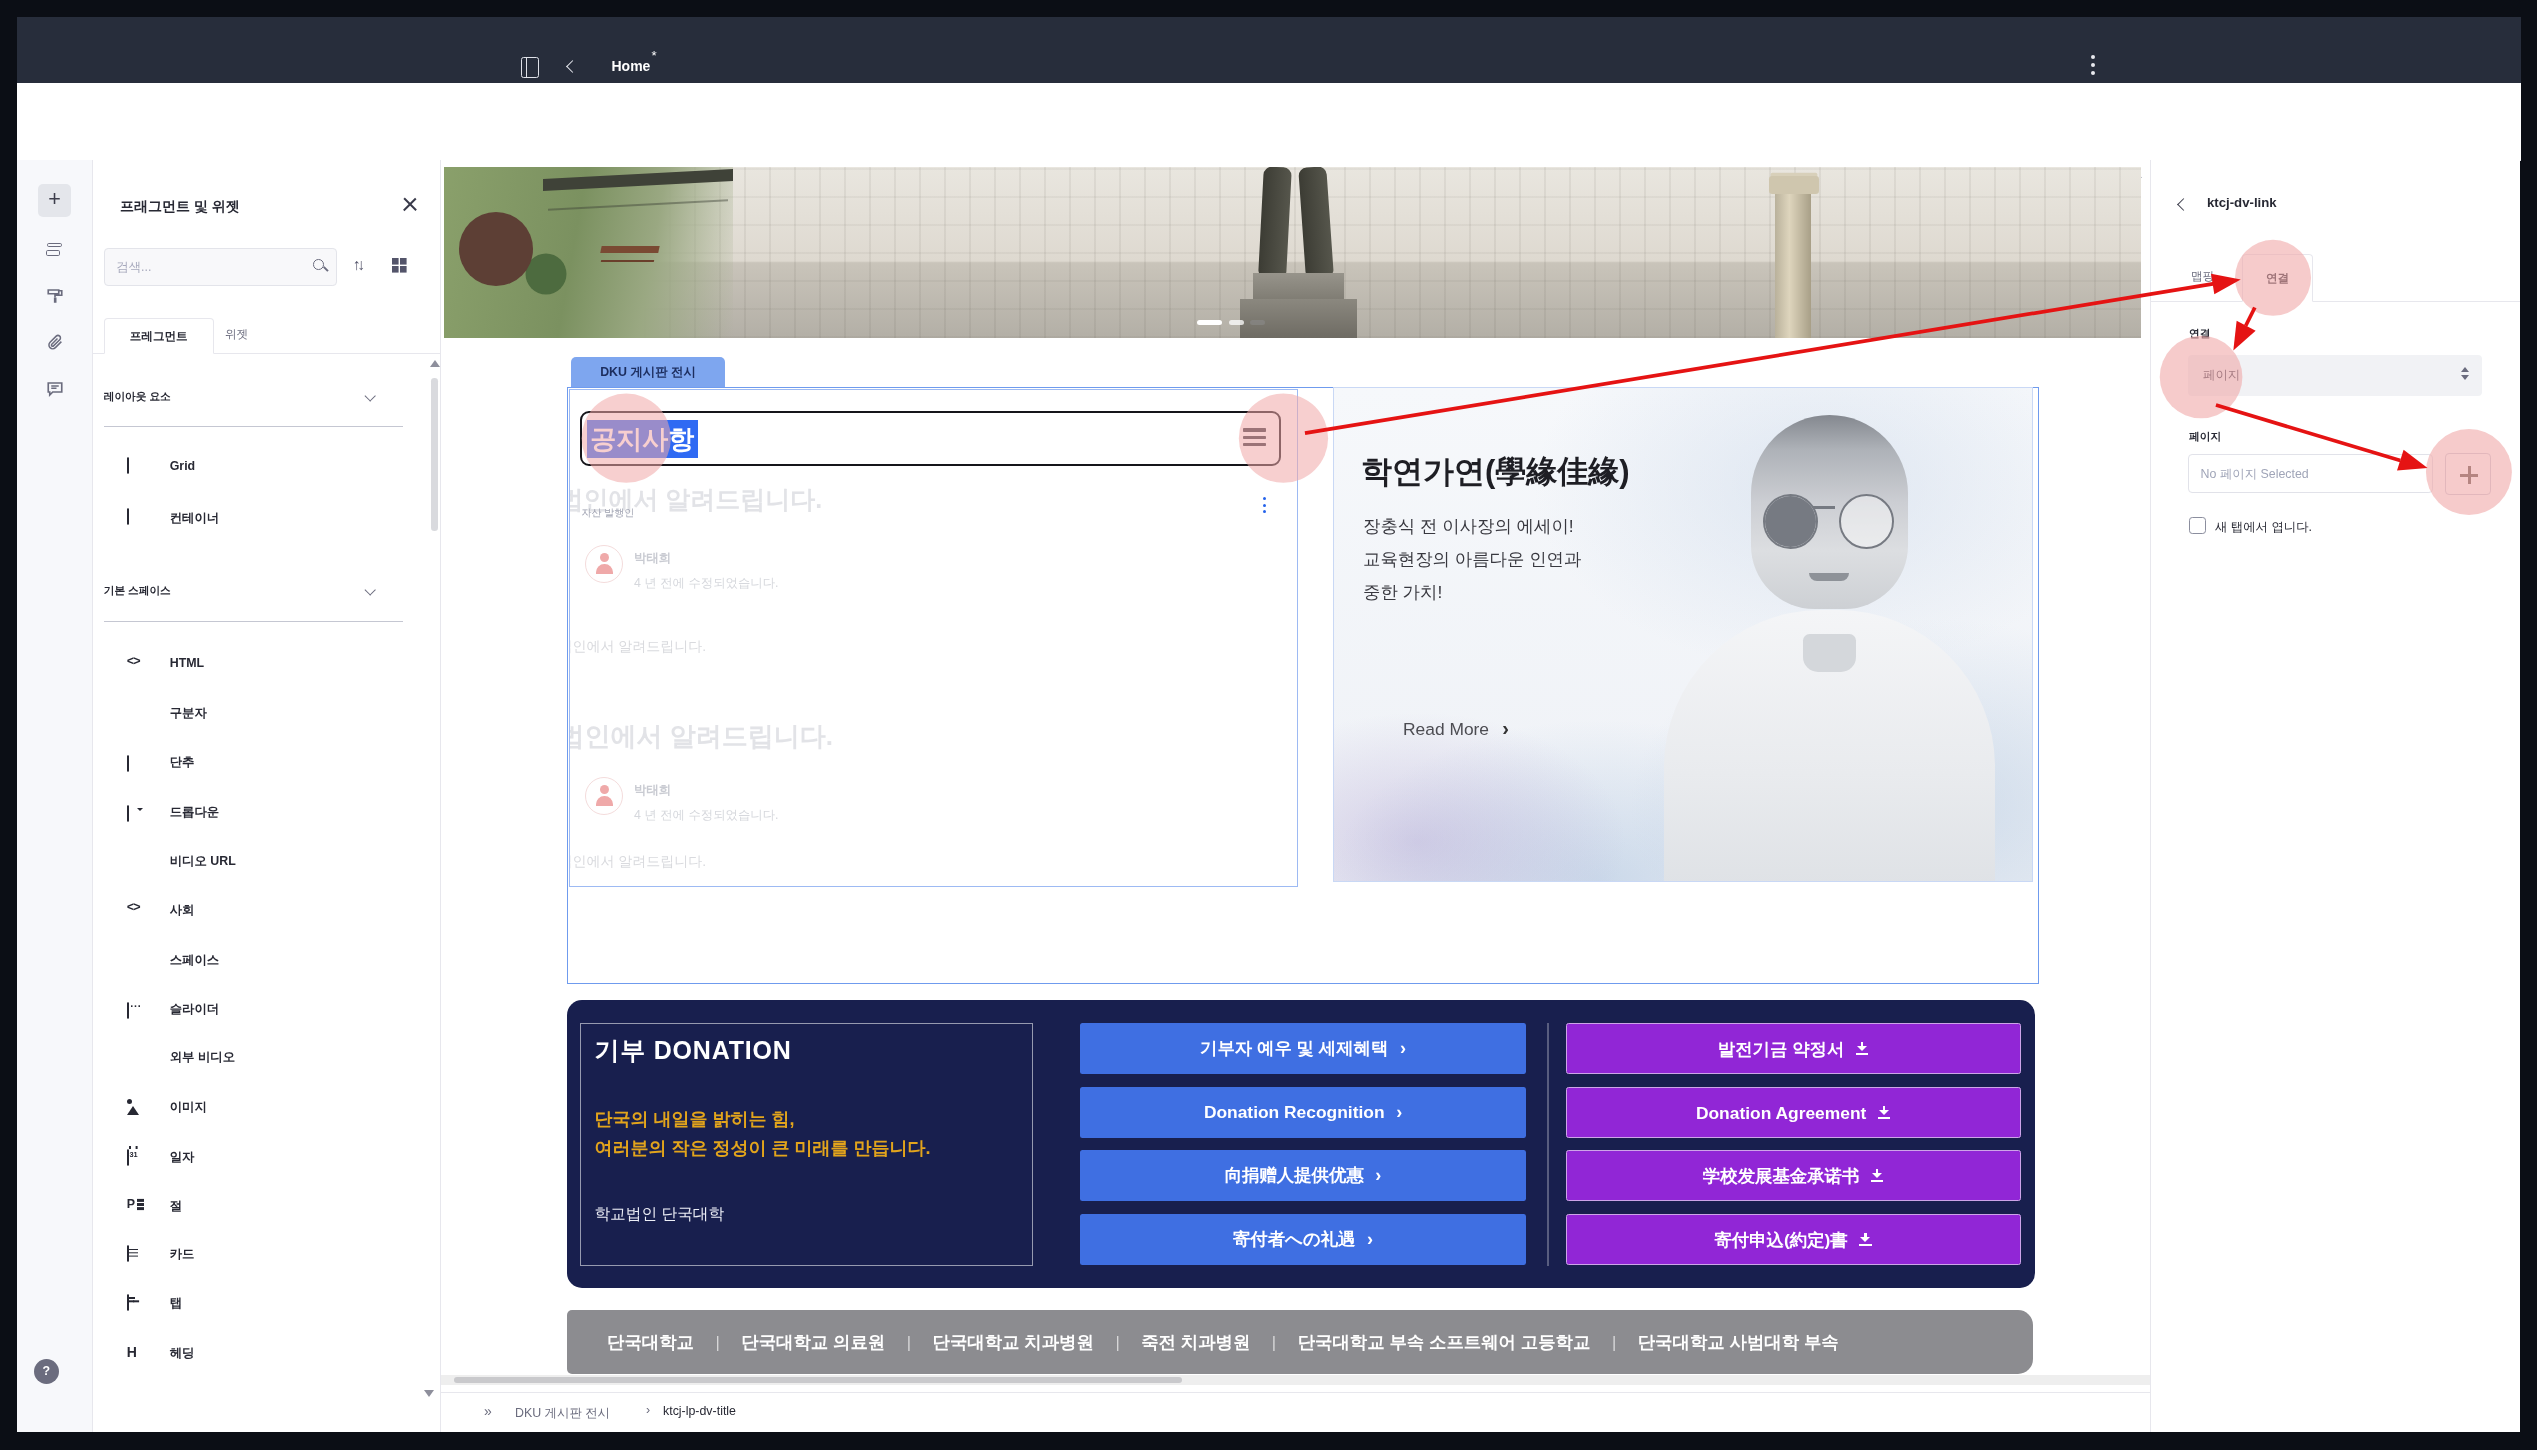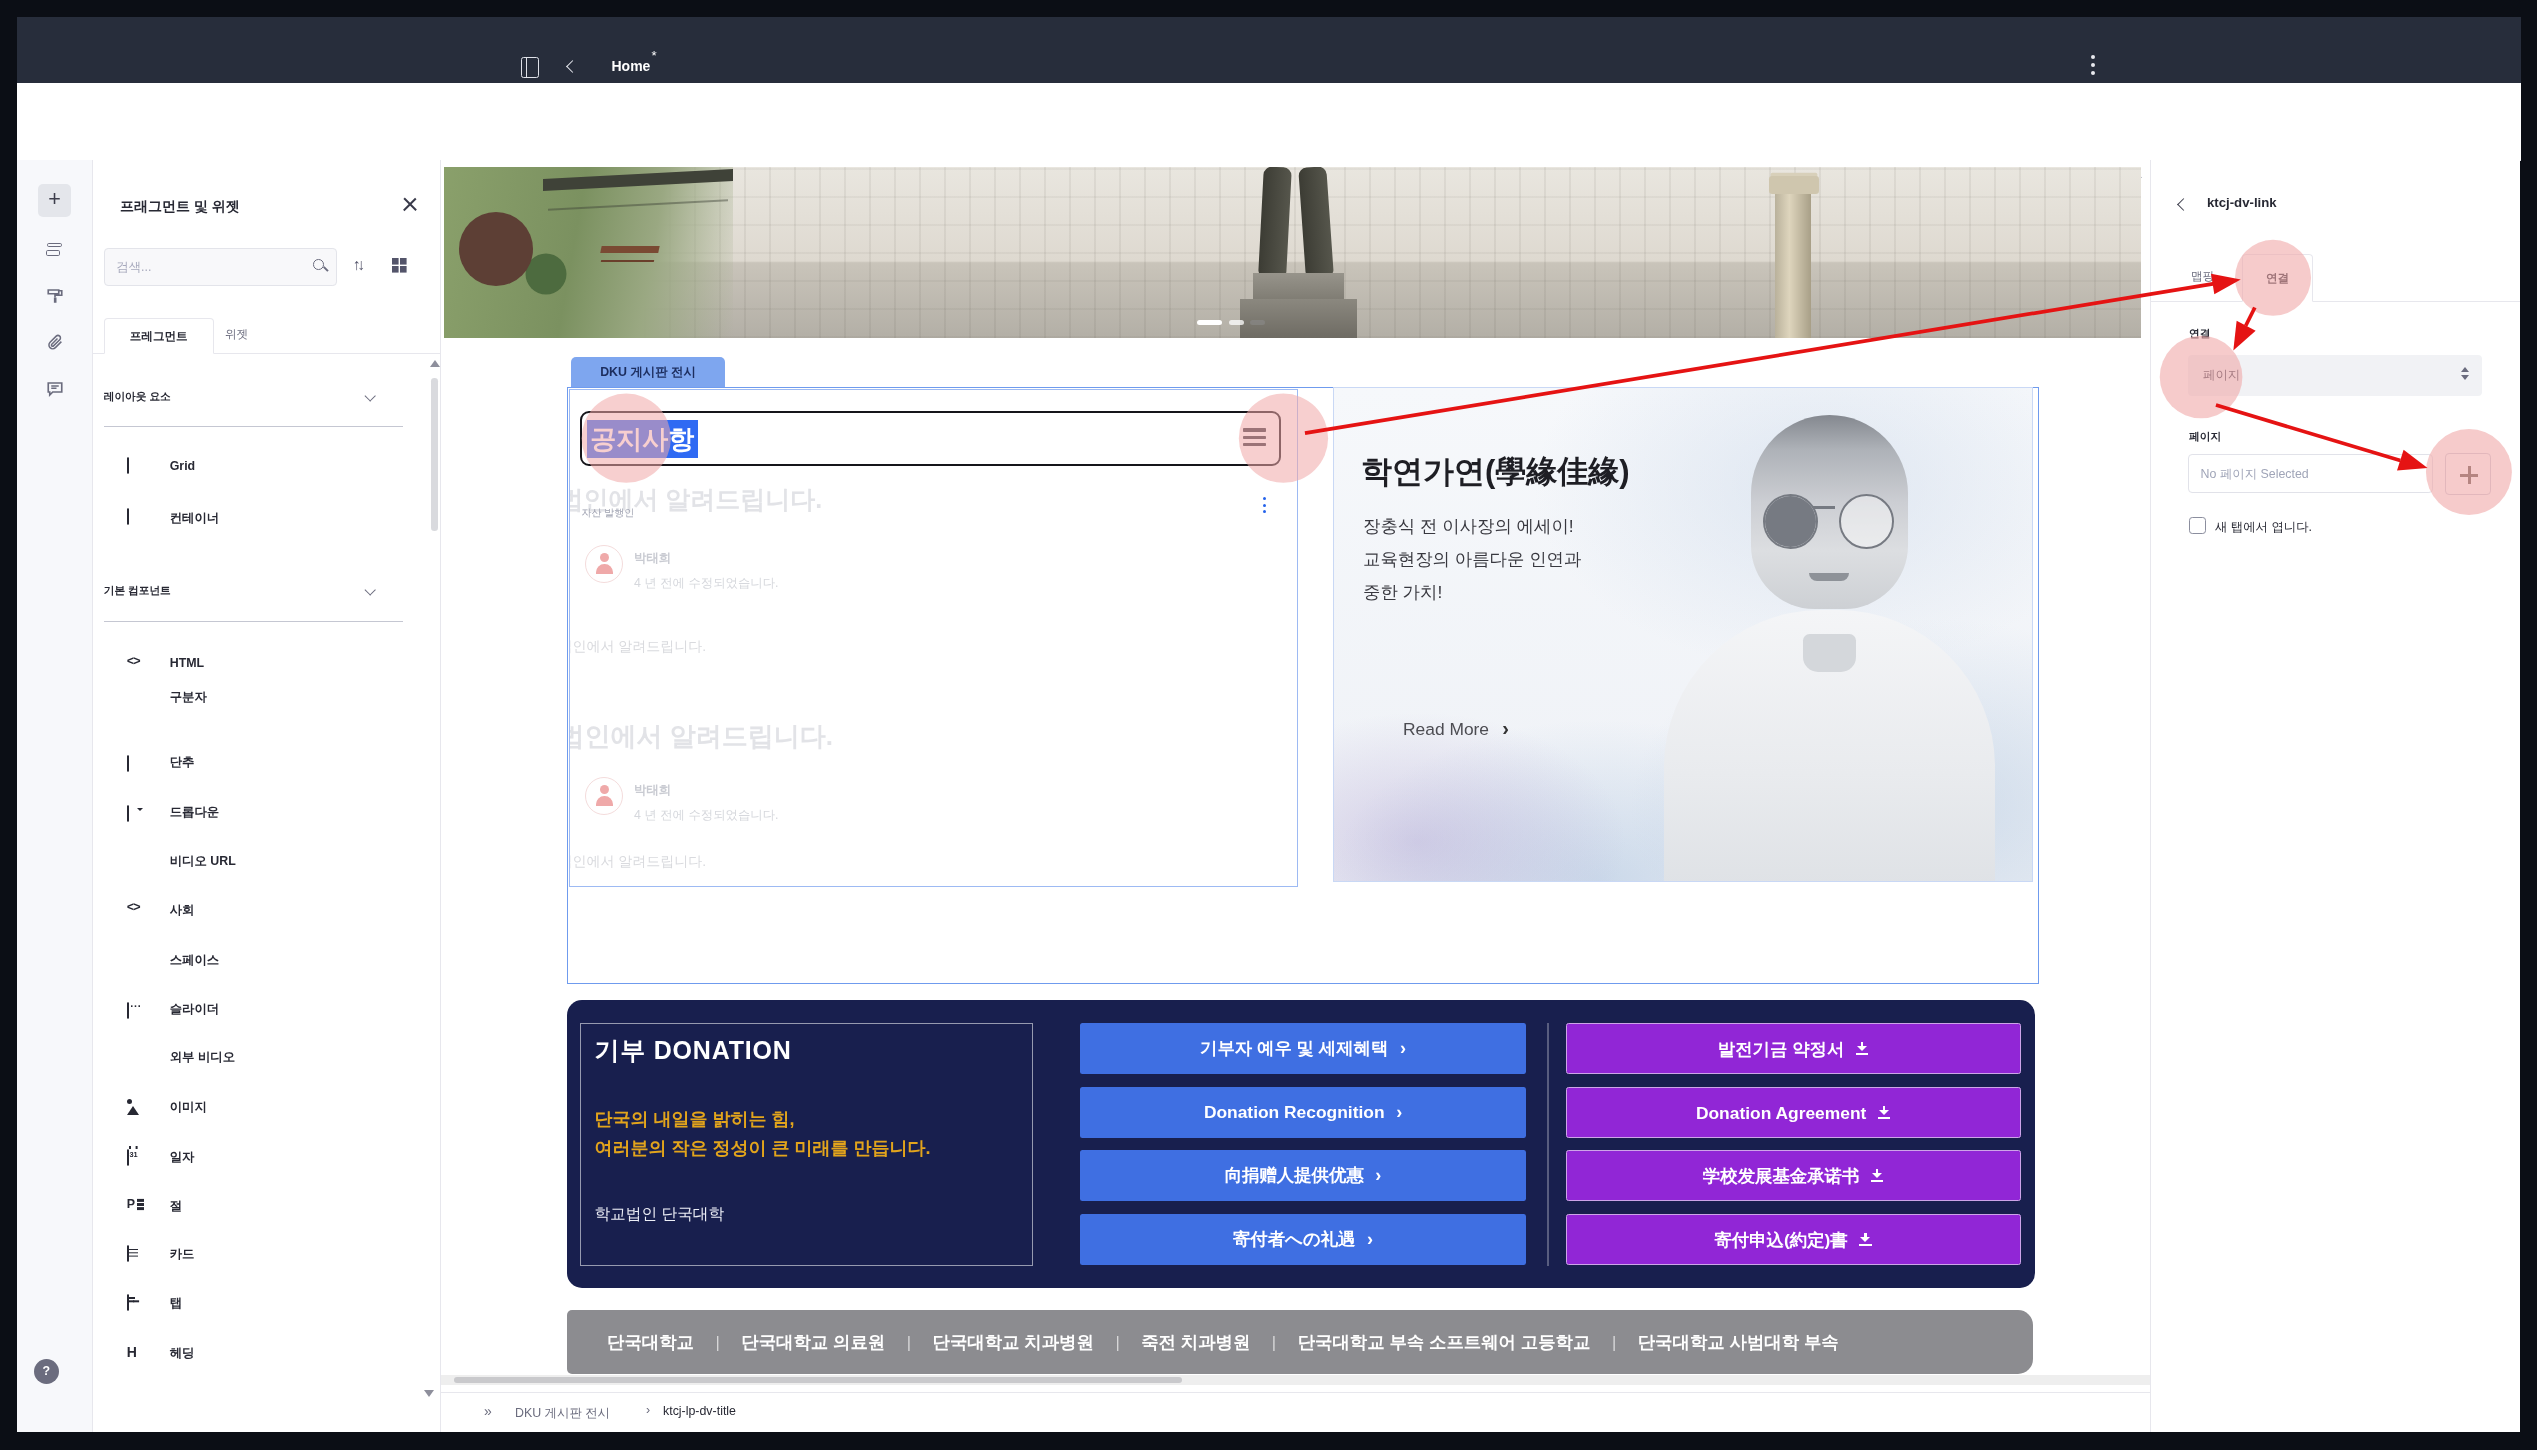--- a/index.html
+++ b/index.html
@@ -328,29 +328,29 @@
 
     <div class="fragitem" style="top:291px;">
       <span class="fi-ic"><span class="ic-grid2"></span></span>
       <span class="lbl">Grid</span>
     </div>
     <div class="fragitem" style="top:342px;">
       <span class="fi-ic"><span class="ic-box"></span></span>
       <span class="lbl">컨테이너</span>
     </div>
 
-    <div class="sechdr" style="top:424px;">기본 컴포넌트</div>
+    <div class="sechdr" style="top:424px;">기본 스페이스</div>
     <div class="sec-chev" style="top:426px;"></div>
     <div class="sec-line" style="top:461px;"></div>
 
     <div class="fragitem" style="top:488px;">
         <span class="fi-ic ic-code">&lt;&gt;</span>
         <span class="lbl">HTML</span>
       </div>
-    <div class="fragitem" style="top:521px;text-align:right;">
+    <div class="fragitem" style="top:537px;text-align:right;">
         <span class="fi-ic"><span class="ic-dash"></span></span>
         <span class="lbl">구분자</span>
       </div>
     <div class="fragitem" style="top:586px;">
         <span class="fi-ic"><span class="ic-pill"></span></span>
         <span class="lbl">단추</span>
       </div>
     <div class="fragitem" style="top:636px;">
         <span class="fi-ic"><span class="ic-drop"></span></span>
         <span class="lbl">드롭다운</span>

